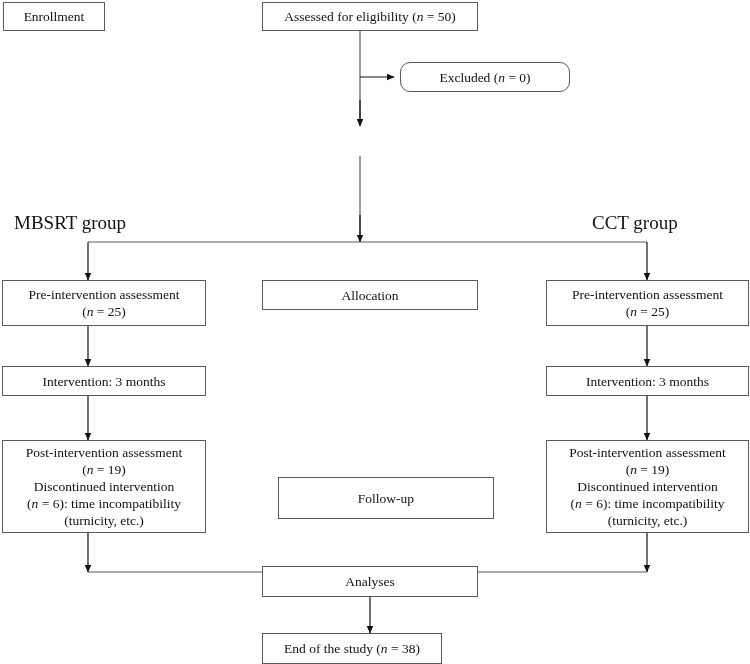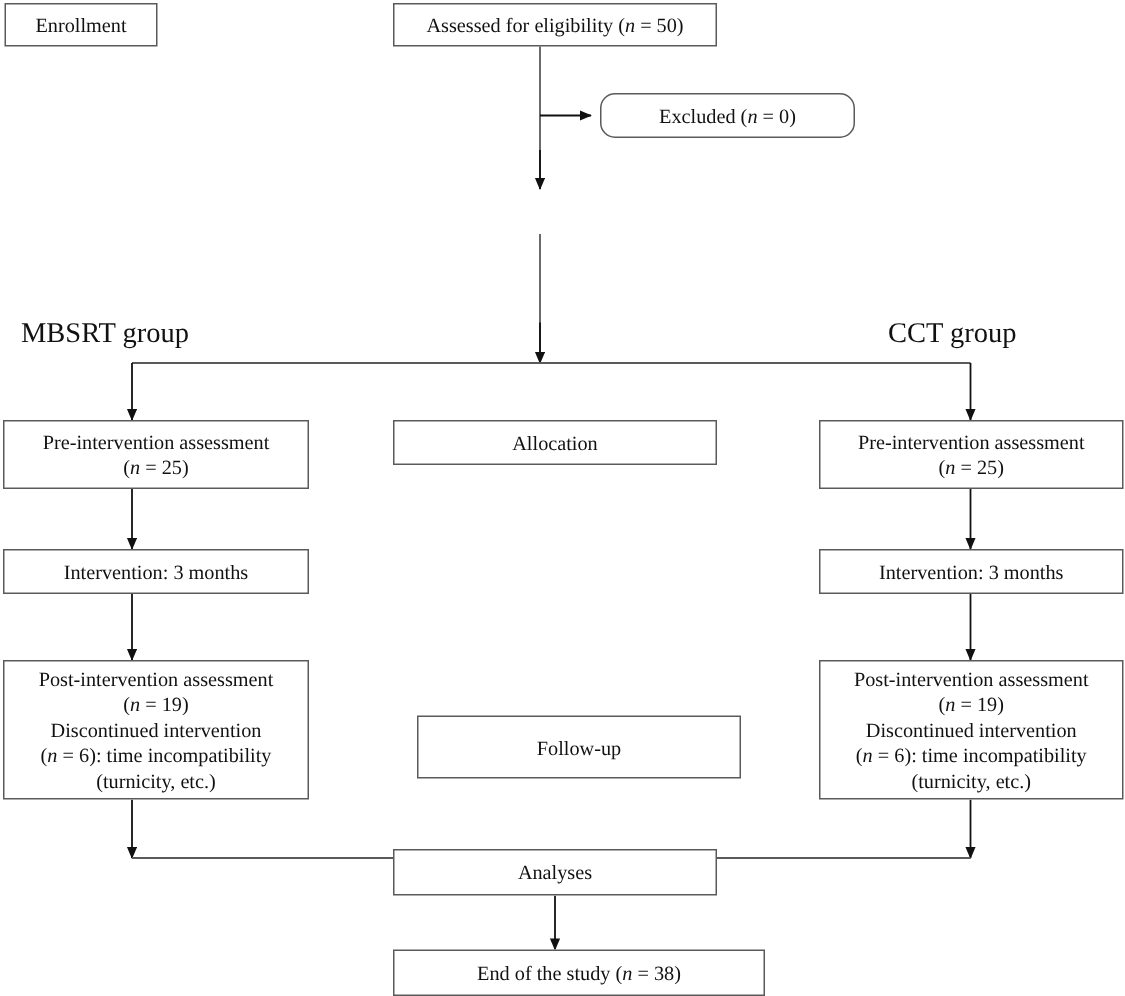--- a/index.html
+++ b/index.html
@@ -178,19 +178,19 @@
       <div>Follow-up</div>
     </div>
   </div>
 
   <div class="box" style="left:262px; top:566px; width:216px; height:31px;">
     <div class="lines">
       <div>Analyses</div>
     </div>
   </div>
 
-  <div class="box" style="left:262px; top:633px; width:248px; height:31px;">
+  <div class="box" style="left:262px; top:633px; width:180px; height:31px;">
     <div class="lines">
       <div>End of the study (<i class="it">n</i> = 38)</div>
     </div>
   </div>
 
 </div>
 
 </body></html>

